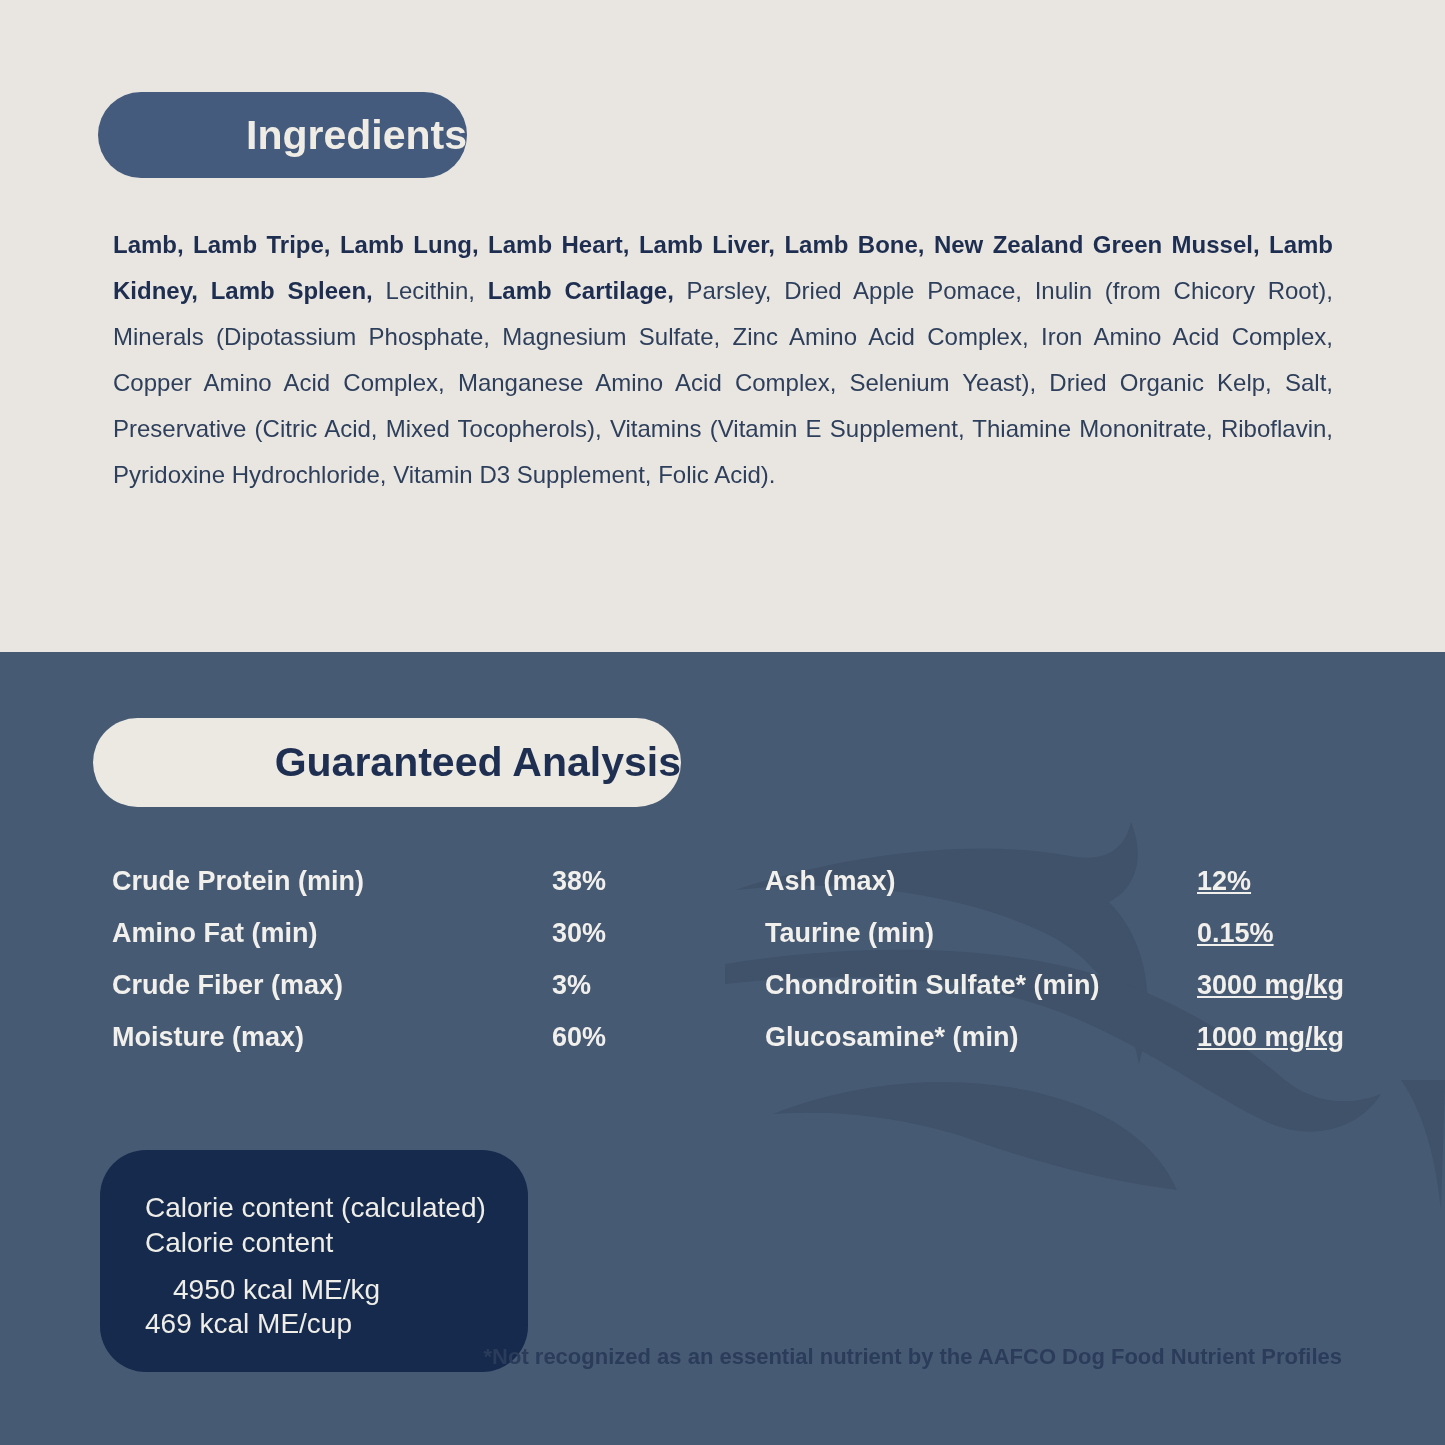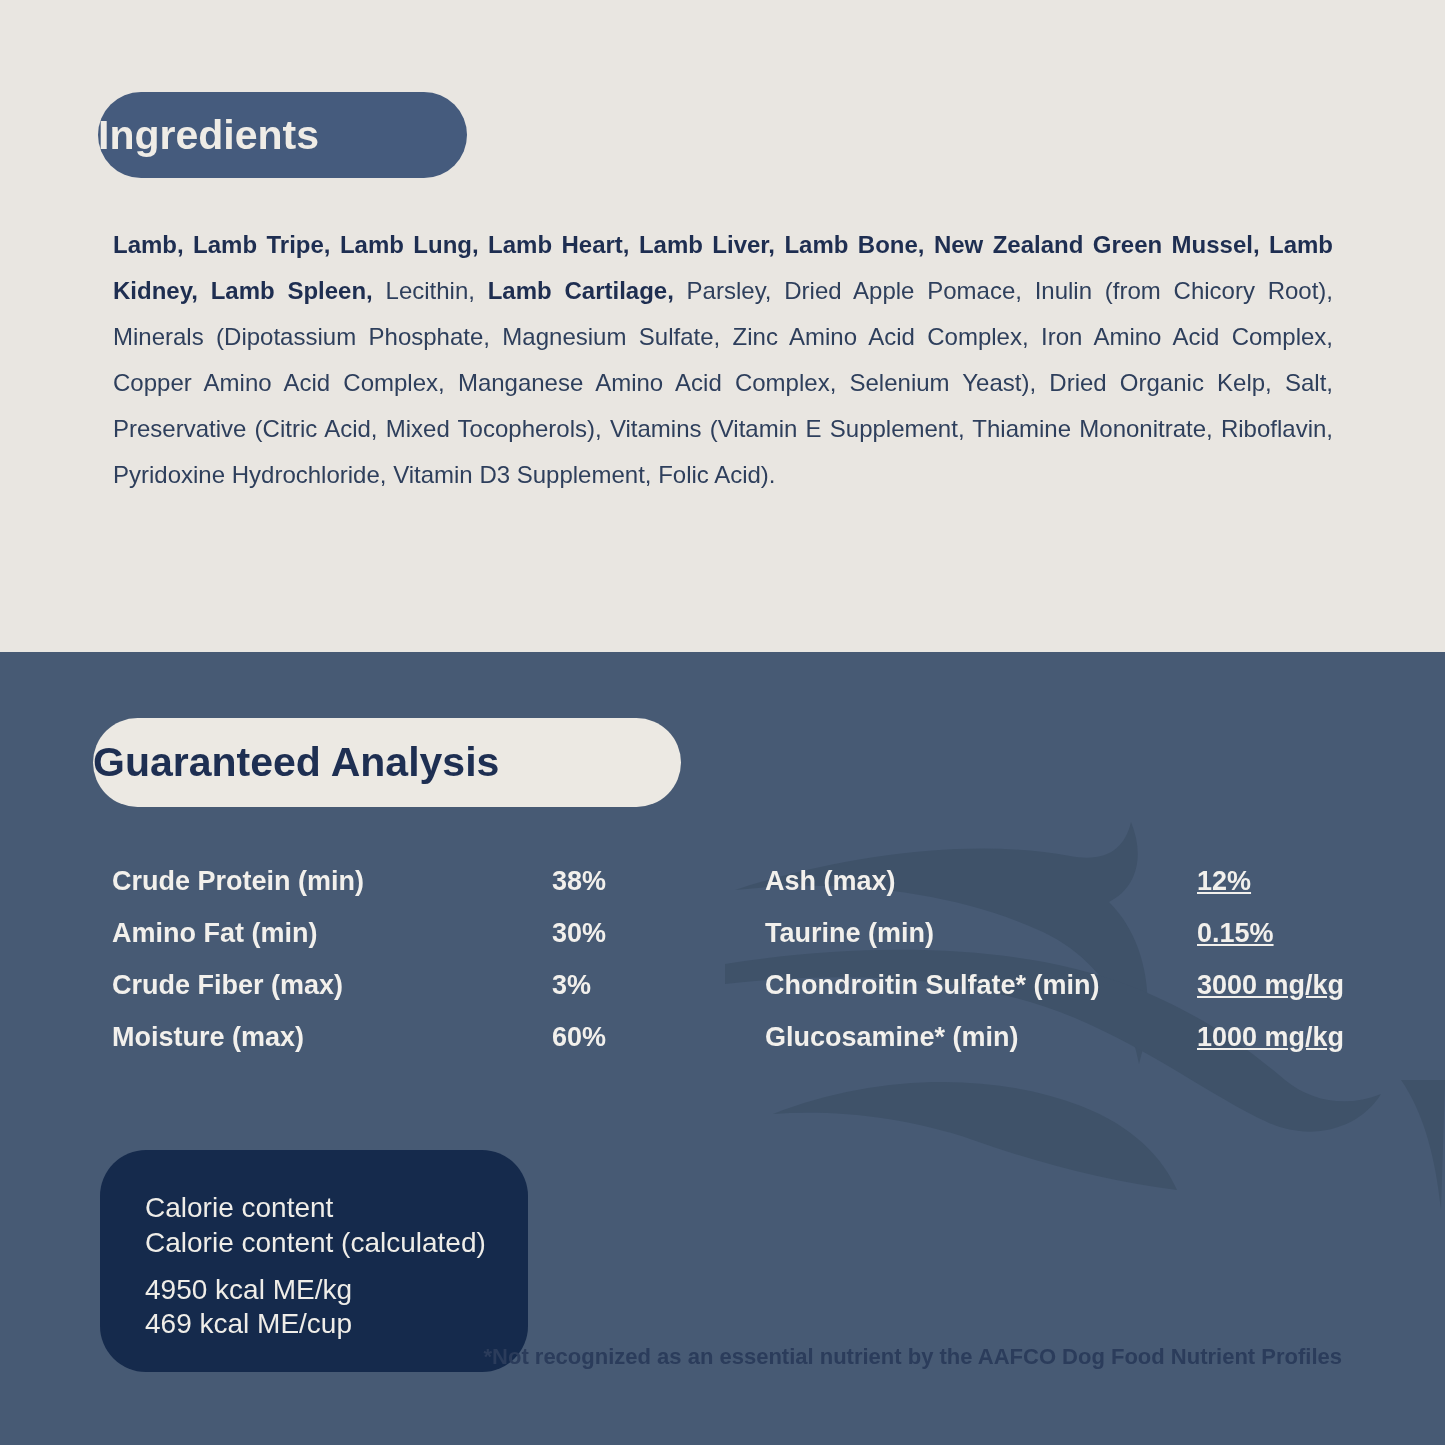--- a/index.html
+++ b/index.html
@@ -3,21 +3,21 @@
 <meta charset="utf-8">
 <style>
   html,body{margin:0;padding:0;background:#666;}
   .canvas{
     position:relative;width:1445px;height:1445px;overflow:hidden;
     background:#E9E6E1;
     font-family:"Liberation Sans", sans-serif;
   }
   
   .sec-top{position:absolute;left:0;top:0;width:1445px;height:652px;background:#E9E6E1;}
-  .pill{position:absolute;display:flex;align-items:center;justify-content:flex-start;
+  .pill{position:absolute;display:flex;align-items:center;justify-content:flex-end;
         font-weight:700;white-space:nowrap;}
   .pill-ingredients{left:98px;top:92px;width:369px;height:86px;border-radius:43px;
         background:#455B7D;color:#EFECE6;font-size:41px;}
   .ingredients-text{
     position:absolute;left:113px;top:222px;width:1220px;
     font-size:24px;line-height:46px;color:#2E3F5C;text-align:justify;
   }
   .ingredients-text .b{font-weight:700;color:#1E2E51;}
   
   .sec-bottom{position:absolute;left:0;top:652px;width:1445px;height:793px;background:#475A74;}
@@ -32,21 +32,21 @@
         font-size:27px;line-height:34px;white-space:nowrap;}
   .arow .lab{left:0;text-align:center;}
   .col-left .arow .val{left:440px;}
   .col-right .arow .val{left:432px;text-decoration:underline;}
   .calorie-card{
     position:absolute;left:100px;top:498px;width:428px;height:222px;z-index:1;
     background:#152A4C;border-radius:46px;color:#EFEDE8;
   }
   .calorie-card .cc-inner{position:absolute;left:45px;top:40px;}
   .calorie-card p{margin:0;font-size:28px;line-height:35px;}
-  .calorie-card p.kcal{margin-top:13px;line-height:33px;}
+  .calorie-card p.kcal{margin-top:13px;line-height:33px;margin-left:28px;}
   .footnote{
     position:absolute;right:103px;top:692px;z-index:1;width:900px;
     text-align:right;font-size:22px;color:#2B3C5B;font-weight:700;white-space:nowrap;
   }
 </style>
 </head>
 <body>
 
 <div class="canvas">
 
@@ -107,22 +107,22 @@
           <span class="val">3000 mg/kg</span>
         </div>
         <div class="arow">
           <span class="lab">Glucosamine* (min)</span>
           <span class="val">1000 mg/kg</span>
         </div>
       </div>
 
     <div class="calorie-card">
       <div class="cc-inner">
+        <p>Calorie content (calculated)</p>
         <p>Calorie content</p>
-        <p>Calorie content (calculated)</p>
         <p class="kcal">4950 kcal ME/kg</p>
         <p>469 kcal ME/cup</p>
       </div>
     </div>
 
     <div class="footnote">*Not recognized as an essential nutrient by the AAFCO Dog Food Nutrient Profiles</div>
   </section>
 </div>
 
 </body></html>

